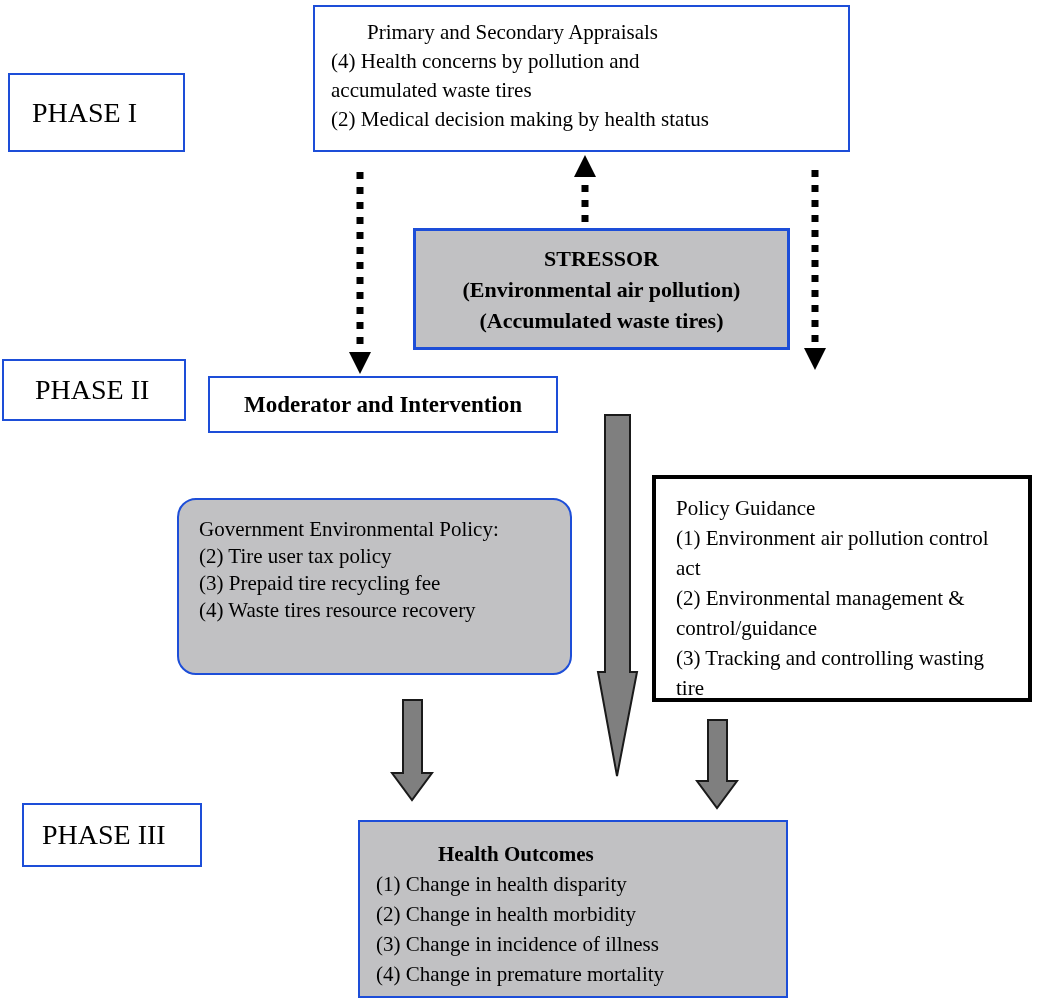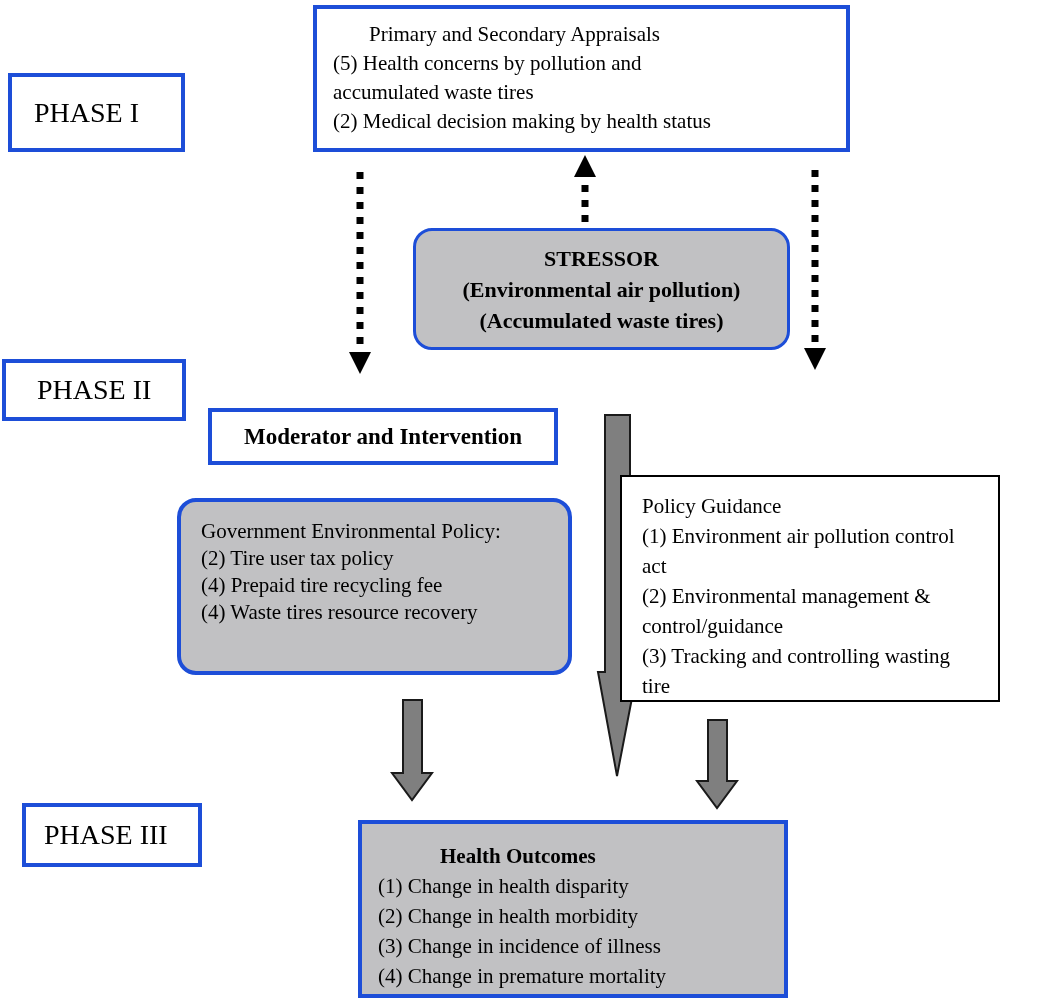--- a/index.html
+++ b/index.html
@@ -8,21 +8,21 @@
     width: 1048px;
     height: 1000px;
     background: #ffffff;
     font-family: "Liberation Serif", "DejaVu Serif", serif;
     color: #000000;
     overflow: hidden;
   }
   .box {
     position: absolute;
     box-sizing: border-box;
-    border: 4px solid #1d4ed8;
+    border: 2px solid #1d4ed8;
     background: #ffffff;
   }
   .gray { background: #c1c1c3; }
   .line { white-space: nowrap; }
 
   
   .phasebox {
     font-size: 28px;
     display: flex;
     align-items: center;
@@ -38,43 +38,42 @@
   }
   #appraisals .line { line-height: 29px; }
   #appraisals .line:first-child { padding-left: 36px; }
 
   
   #stressor {
     left: 413px; top: 228px; width: 377px; height: 122px;
     border-width: 3px;
     font-size: 22px; font-weight: bold; text-align: center;
     padding-top: 12px;
-    border-radius: 19px;
   }
   #stressor .line { line-height: 31px; }
 
   
   .rowhead {
     font-size: 23px; font-weight: bold;
-    display: flex; align-items: center; justify-content: center; margin-top: 32px;
+    display: flex; align-items: center; justify-content: center;
   }
   #moderator { left: 208px; top: 376px; width: 350px; height: 57px; }
   #coping    { left: 660px; top: 375px; width: 365px; height: 57px; }
 
   
   #gov {
     left: 177px; top: 498px; width: 395px; height: 177px;
     font-size: 21px; padding: 16px 20px; border-radius: 19px;
   }
   #gov .line { line-height: 27px; }
 
   
   #policy {
-    left: 620px; top: 475px; width: 380px; height: 227px;
-    border: 2px solid #000000;
+    left: 652px; top: 475px; width: 380px; height: 227px;
+    border: 4px solid #000000;
     font-size: 21px; padding: 14px 20px;
   }
   #policy .line { line-height: 30px; }
 
   
   #health {
     left: 358px; top: 820px; width: 430px; height: 178px;
     font-size: 21px; padding: 17px 16px;
   }
   #health .line { line-height: 30px; }
@@ -116,39 +115,39 @@
   </div>
   <div class="box phasebox" id="phase2">
     <span>PHASE II</span>
   </div>
   <div class="box phasebox" id="phase3">
     <span>PHASE III</span>
   </div>
 
   <div class="box" id="appraisals">
       <div class="line">Primary and Secondary Appraisals</div>
-      <div class="line">(5) Health concerns by pollution and</div>
+      <div class="line">(4) Health concerns by pollution and</div>
       <div class="line">accumulated waste tires</div>
       <div class="line">(2) Medical decision making by health status</div>
     </div>
 
   <div class="box gray" id="stressor">
       <div class="line">STRESSOR</div>
       <div class="line">(Environmental air pollution)</div>
       <div class="line">(Accumulated waste tires)</div>
     </div>
 
   <div class="box rowhead" id="moderator">
     <span>Moderator and Intervention</span>
   </div>
 
   <div class="box gray" id="gov">
       <div class="line">Government Environmental Policy:</div>
       <div class="line">(2) Tire user tax policy</div>
-      <div class="line">(4) Prepaid tire recycling fee</div>
+      <div class="line">(3) Prepaid tire recycling fee</div>
       <div class="line">(4) Waste tires resource recovery</div>
     </div>
 
   <div class="box" id="policy">
       <div class="line">Policy Guidance</div>
       <div class="line">(1) Environment air pollution control</div>
       <div class="line">act</div>
       <div class="line">(2) Environmental management &amp;</div>
       <div class="line">control/guidance</div>
       <div class="line">(3) Tracking and controlling wasting</div>

